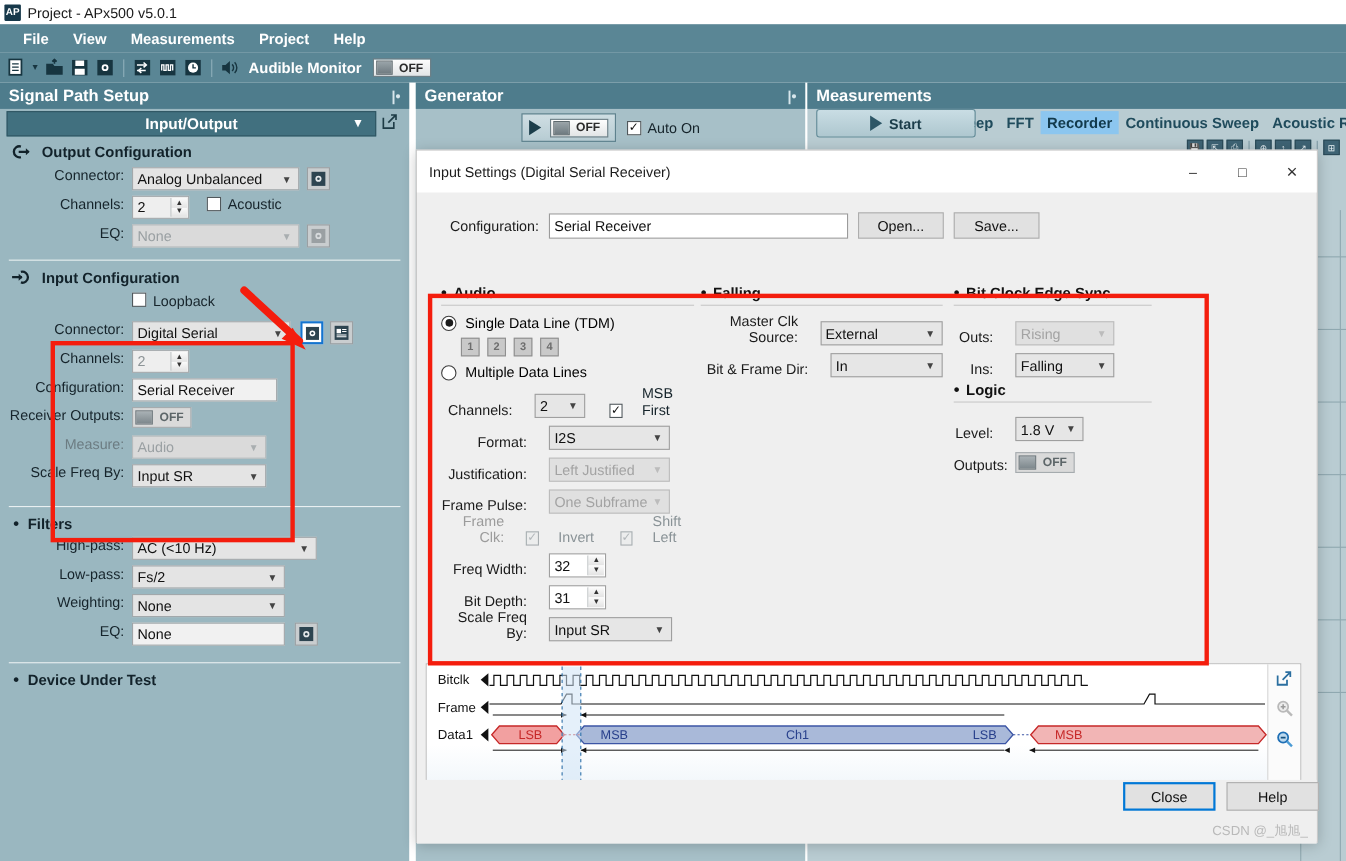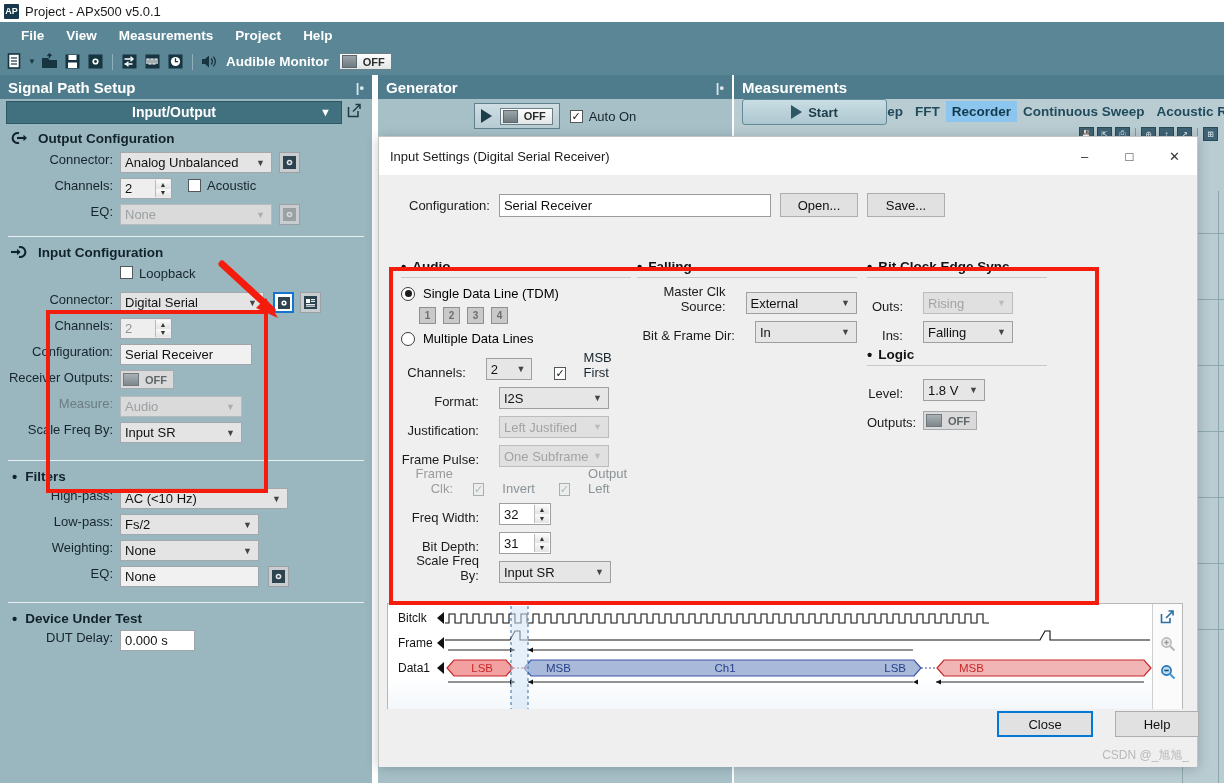--- a/index.html
+++ b/index.html
@@ -577,26 +577,20 @@
             </svg>
         </div>
       </div>
 
       <div class="divider" style="margin-top:10px"></div>
 
       <div class="sec-head" style="padding-left:12px">
         <span class="sec-bullet">•</span>
         <span>Device Under Test</span>
       </div>
-      <div class="row">
-        <div class="lbl">DUT Delay:</div>
-        <div class="txt white" style="width:75px">
-          <span>0.000 s</span>
-        </div>
-      </div>
     </div>
   </div>
 
   <div class="gen-panel">
     <div class="panel-head">
       <span>Generator</span>
       <span class="pin-icon">|•</span>
     </div>
     <div class="gen-ctrl">
       <div class="gen-btn">
@@ -730,21 +724,21 @@
             <span>One Subframe</span>
             <span class="chev">▼</span>
           </div>
         </div>
 
         <div class="dlg-row">
           <div class="lbl dim" style="width:86px">Frame Clk:</div>
           <span class="cbx dim">✓</span>
           <span class="cbx-lbl dim">Invert</span>
           <span class="cbx dim" style="margin-left:12px">✓</span>
-          <span class="cbx-lbl dim">Output Left</span>
+          <span class="cbx-lbl dim">Shift Left</span>
         </div>
 
         <div class="dlg-row">
           <div class="lbl" style="width:86px">Freq Width:</div>
           <div class="dspin" style="width:52px">
             <span>32</span>
             <div class="spin-btns">
               <div>▲</div>
               <div>▼</div>
             </div>
@@ -909,21 +903,21 @@
 
       <div class="wave-scroll">
         <div class="ws-arrow">‹</div>
         <div class="ws-track">
           <div class="ws-thumb"></div>
         </div>
         <div class="ws-arrow">›</div>
       </div>
 
       <div class="dlg-foot">
-        <div class="btn focus" style="position:absolute;left:618px;top:2px;width:96px;height:26px">Close</div>
+        <div class="btn focus" style="position:absolute;left:642px;top:2px;width:84px;height:26px">Close</div>
         <div class="btn" style="position:absolute;left:736px;top:2px;width:84px;height:26px">Help</div>
         <div class="watermark">CSDN @_旭旭_</div>
       </div>
 
       <div class="red-box" style="left:10px; top:92px; width:710px; height:338px"></div>
     </div>
   </div>
 
   <div class="red-box" style="left:46px; top:310px; width:222px; height:183px"></div>
   <svg class="red-arrow" style="left:216px; top:258px" width="90" height="72">

